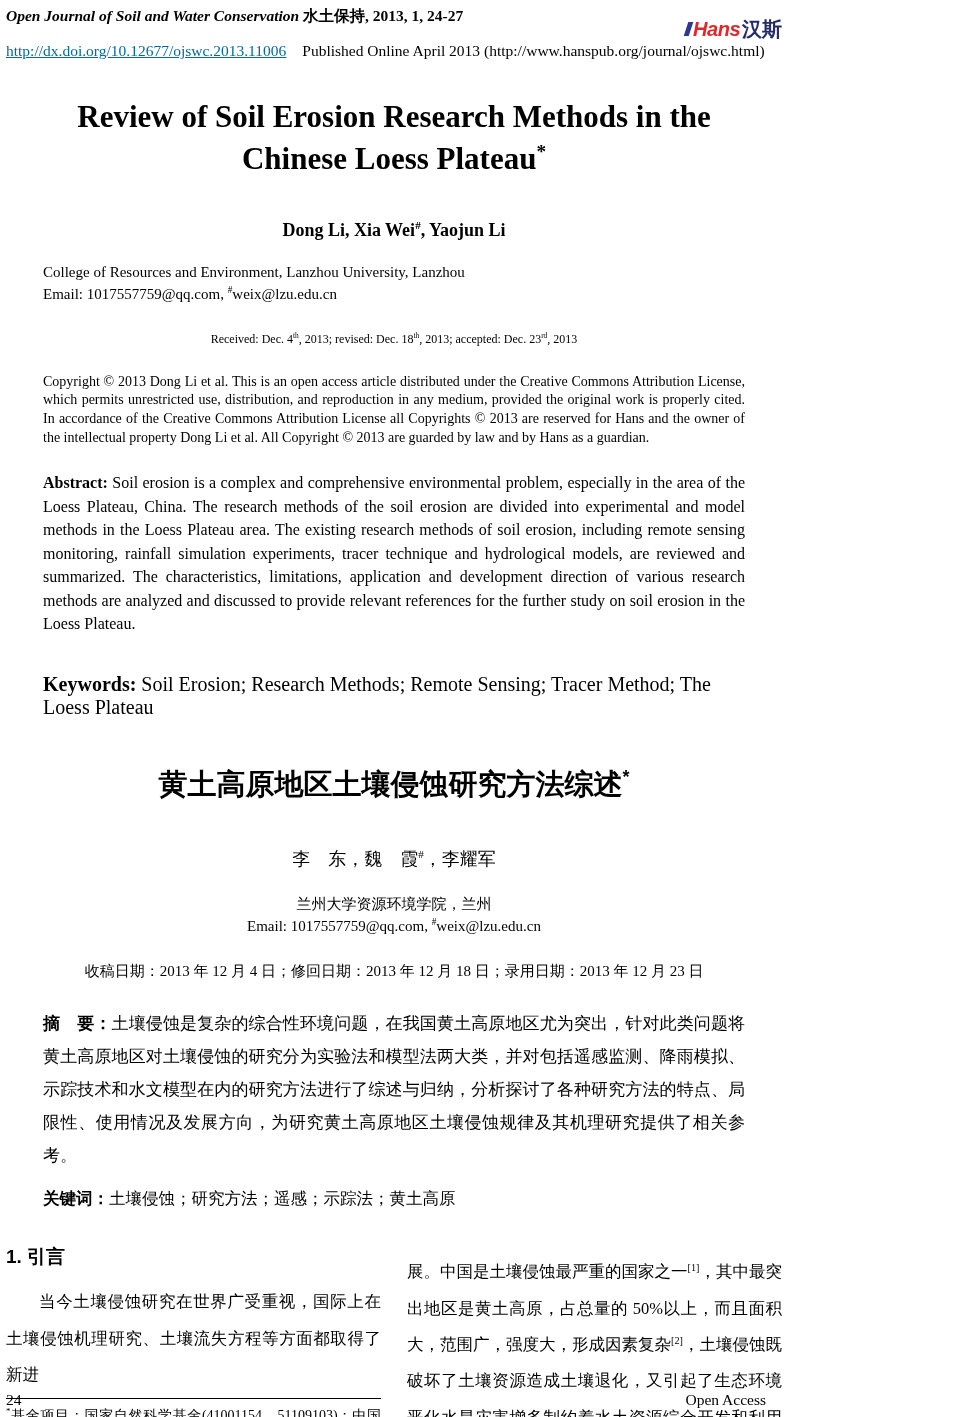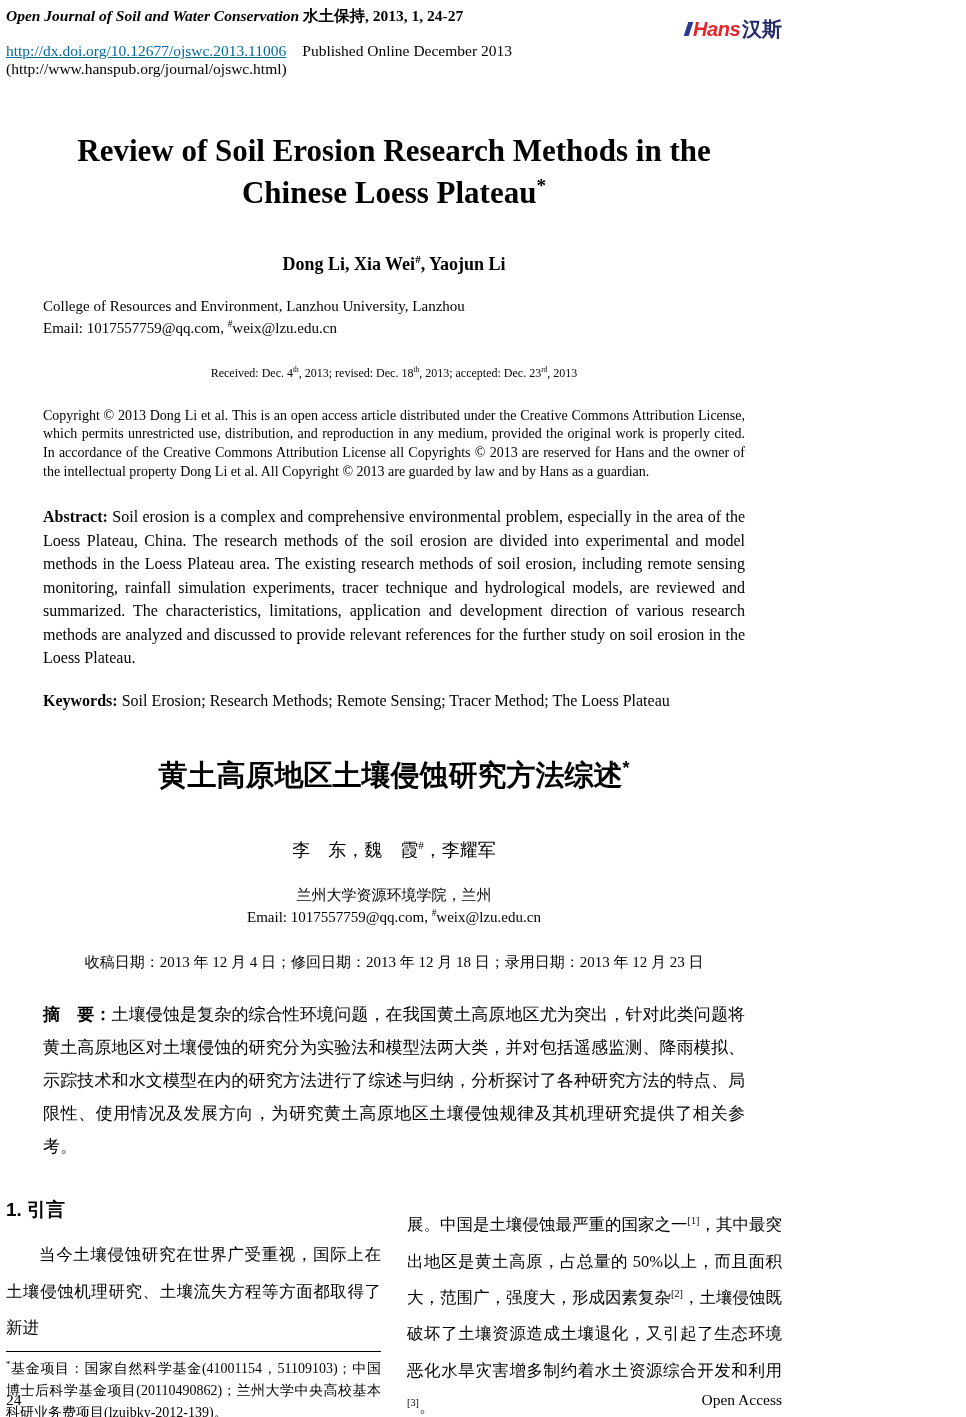--- a/index.html
+++ b/index.html
@@ -20,30 +20,30 @@
   .logo { font-family: "Liberation Sans", "DejaVu Sans", sans-serif; font-weight: bold; font-size: 20px; line-height: 1; white-space: nowrap; margin-top: 13px; }
   .logo-hans { color: #E4262C; font-style: italic; letter-spacing: -0.5px; }
   .logo-mark { display: inline-block; width: 5px; height: 14px; background: #2B3990; transform: skewX(-18deg); margin-right: 2px; }
   .logo-cjk { color: #252C6A; font-style: normal; margin-left: 2px; }
   .header-row2 { font-size: 15.5px; margin-top: 3px; }
   .doi-link { color: #0369a1; text-decoration: underline; cursor: pointer; }
   .published { margin-left: 16px; }
 
   
   .front { padding: 0 37px; }
-  .article-title { text-align: center; font-size: 31px; font-weight: bold; line-height: 1.35; margin-top: 52px; }
+  .article-title { text-align: center; font-size: 31px; font-weight: bold; line-height: 1.35; margin-top: 36px; }
   .authors { text-align: center; font-size: 18px; font-weight: bold; margin-top: 40px; }
   .affil-block { text-align: left; font-size: 15px; line-height: 1.5; margin-top: 20px; }
   .received { text-align: center; font-size: 12px; margin-top: 26px; }
   sup { font-size: 62%; line-height: 0; }
 
   .copyright { font-size: 14px; line-height: 1.33; text-align: justify; margin-top: 26px; }
   .abstract { font-size: 16px; line-height: 1.47; text-align: justify; margin-top: 24px; }
   .bold-label { font-weight: bold; }
-  .keywords { font-size: 16px; margin-top: 22px; }
+  .keywords { font-size: 20px; margin-top: 37px; }
 
   
   .cn-title { text-align: center; font-size: 29px; font-weight: bold; margin-top: 46px; font-family: "Liberation Sans", "DejaVu Sans", sans-serif; }
   .cn-authors { text-align: center; font-size: 18px; margin-top: 42px; }
   .cn-affil-block { text-align: center; font-size: 15px; line-height: 1.5; margin-top: 22px; }
   .cn-dates { text-align: center; font-size: 15px; margin-top: 24px; }
   .cn-abstract { font-size: 17px; line-height: 1.95; text-align: justify; margin-top: 26px; }
   .cn-label { font-weight: bold; font-family: "Liberation Sans", "DejaVu Sans", sans-serif; }
   .cn-keywords { font-size: 16.5px; margin-top: 16px; }
 
@@ -53,37 +53,37 @@
   .sec-heading { font-size: 19px; font-weight: bold; font-family: "Liberation Sans", "DejaVu Sans", sans-serif; margin: 2px 0 0 0; }
   .body-text { font-size: 16.5px; line-height: 2.2; text-align: justify; margin: 0; }
   .indent { text-indent: 2em; }
   .col-left .body-text { margin-top: 14px; }
   .col-right { padding-top: 12px; }
 
   .footnote { border-top: 1.5px solid #000; margin-top: 5px; padding-top: 6px; font-size: 14px; line-height: 1.55; text-align: justify; }
   .footnote p { margin: 0; }
 
   
-  .footer { position: absolute; left: 6px; right: 6px; bottom: 8px; display: flex; justify-content: space-between; font-size: 15.5px; }
+  .footer { position: absolute; left: 6px; right: 22px; bottom: 8px; display: flex; justify-content: space-between; font-size: 15.5px; }
 </style>
 </head>
 <body>
 
 <div class="page">
 
   <div class="header-row1">
     <div class="journal-line">
       <span class="journal-name">Open Journal of Soil and Water Conservation</span><span class="journal-info"> 水土保持, 2013, 1, 24-27</span>
     </div>
     <div class="logo">
       <span class="logo-mark"></span><span class="logo-hans">Hans</span><span class="logo-cjk">汉斯</span>
     </div>
   </div>
   <div class="header-row2">
-    <span class="doi-link">http://dx.doi.org/10.12677/ojswc.2013.11006</span><span class="published">Published Online December 2013 (http://www.hanspub.org/journal/ojswc.html)</span>
+    <span class="doi-link">http://dx.doi.org/10.12677/ojswc.2013.11006</span><span class="published">Published Online April 2013 (http://www.hanspub.org/journal/ojswc.html)</span>
   </div>
 
   <div class="front">
 
     <div class="article-title">
       <span>Review of Soil Erosion Research Methods in the Chinese Loess Plateau</span><sup>*</sup>
     </div>
 
     <div class="authors">
       <span>Dong Li, Xia Wei</span><sup>#</sup><span>, Yaojun Li</span>
@@ -124,20 +124,23 @@
         <span>Email: 1017557759@qq.com, </span><sup>#</sup><span>weix@lzu.edu.cn</span>
       </div>
     </div>
 
     <div class="cn-dates">收稿日期：2013 年 12 月 4 日；修回日期：2013 年 12 月 18 日；录用日期：2013 年 12 月 23 日</div>
 
     <div class="cn-abstract">
       <span class="cn-label">摘　要：</span><span>土壤侵蚀是复杂的综合性环境问题，在我国黄土高原地区尤为突出，针对此类问题将黄土高原地区对土壤侵蚀的研究分为实验法和模型法两大类，并对包括遥感监测、降雨模拟、示踪技术和水文模型在内的研究方法进行了综述与归纳，分析探讨了各种研究方法的特点、局限性、使用情况及发展方向，为研究黄土高原地区土壤侵蚀规律及其机理研究提供了相关参考。</span>
     </div>
 
+    <div class="cn-keywords">
+      <span class="cn-label">关键词：</span><span>土壤侵蚀；研究方法；遥感；示踪法；黄土高原</span>
+    </div>
   </div>
 
   <div class="columns">
     <div class="col col-left">
       <h2 class="sec-heading">1. 引言</h2>
       <p class="body-text indent">当今土壤侵蚀研究在世界广受重视，国际上在土壤侵蚀机理研究、土壤流失方程等方面都取得了新进</p>
       <div class="footnote">
         <p><sup>*</sup><span>基金项目：国家自然科学基金(41001154，51109103)；中国博士后科学基金项目(20110490862)；兰州大学中央高校基本科研业务费项目(lzujbky-2012-139)。</span></p>
         <p><sup>#</sup><span>通讯作者。</span></p>
       </div>

